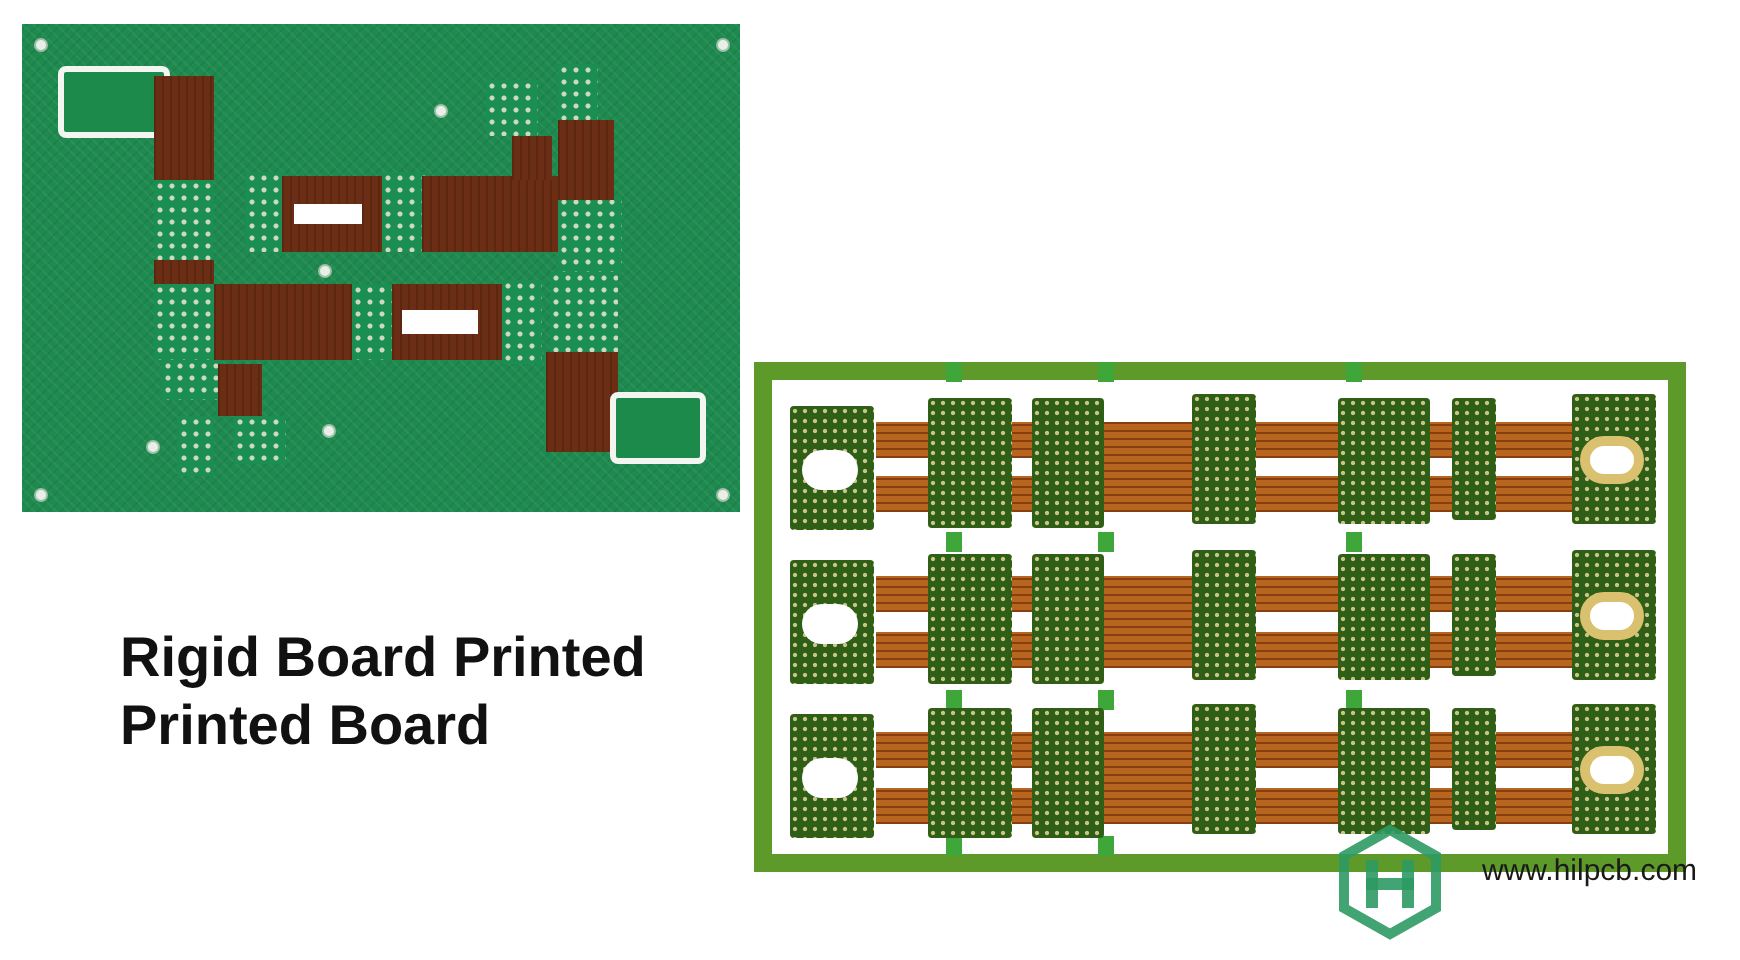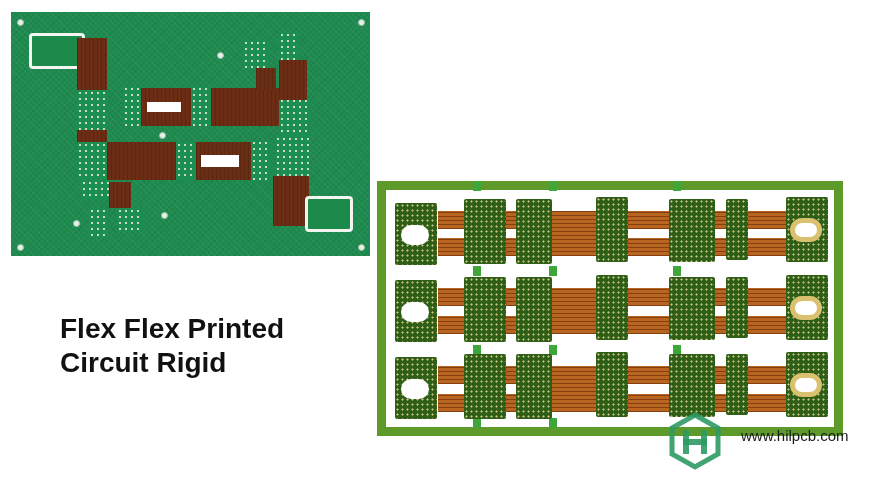--- a/index.html
+++ b/index.html
@@ -120,22 +120,22 @@
   <div class="rig2" style="left:78px;top:164px;width:42px;height:65px"></div>
   <div class="rig2" style="left:130px;top:164px;width:36px;height:65px"></div>
   <div class="rig2" style="left:210px;top:162px;width:32px;height:65px"></div>
   <div class="rig2" style="left:283px;top:164px;width:46px;height:63px"></div>
   <div class="rig2" style="left:340px;top:164px;width:22px;height:61px"></div>
   <div class="rig2" style="left:400px;top:162px;width:42px;height:65px"></div>
   <div class="ring" style="left:404px;top:183px;width:22px;height:14px"></div>
 </div>
 
 <div id="title" class="abs">
-  <div>Flex Flex Printed</div>
-  <div>Circuit Rigid</div>
+  <div>Rigid Board Printed</div>
+  <div>Printed Board</div>
 </div>
 
 <div id="logo" class="abs">
   <svg width="54" height="58" viewBox="0 0 54 58">
     <polygon points="27,3 50,16 50,42 27,55 4,42 4,16" fill="none" stroke="#2e9a63" stroke-width="5" opacity="0.9"></polygon>
     <rect x="15" y="18" width="6" height="24" fill="#2e9a63" opacity="0.9"></rect>
     <rect x="33" y="18" width="6" height="24" fill="#2e9a63" opacity="0.9"></rect>
     <rect x="15" y="27" width="24" height="6" fill="#2e9a63" opacity="0.9"></rect>
   </svg>
 </div>

